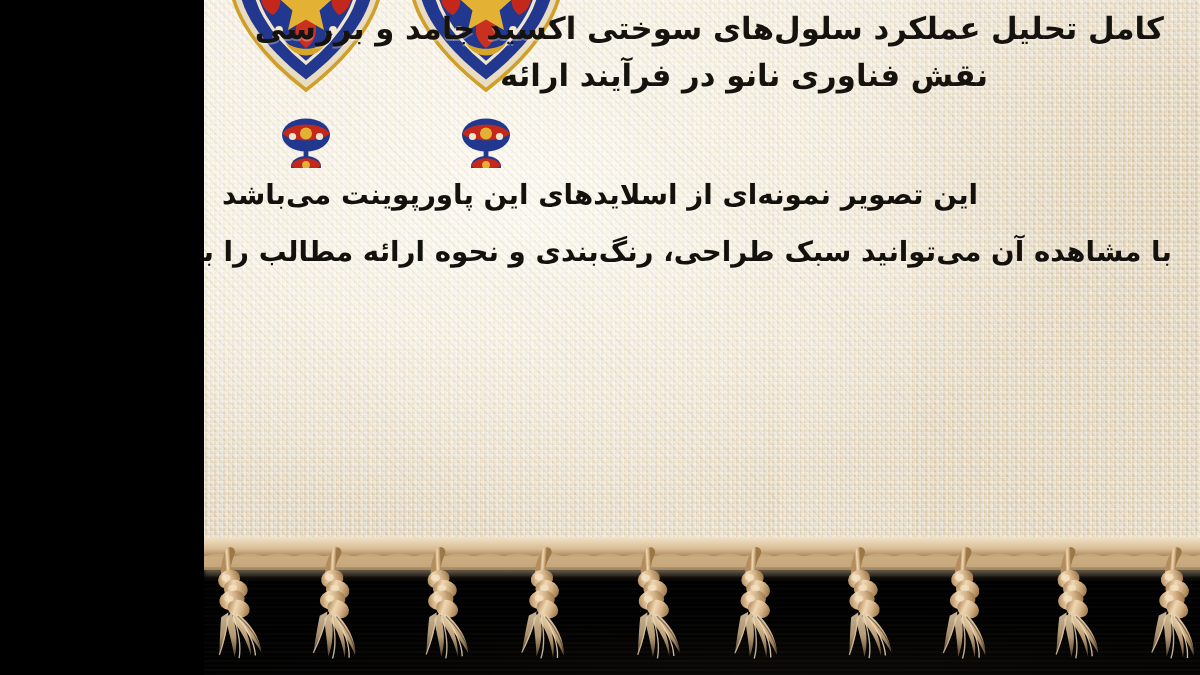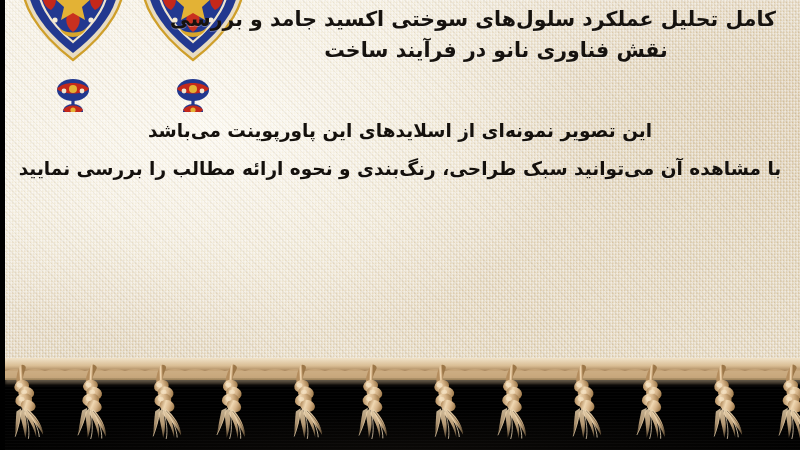--- a/index.html
+++ b/index.html
@@ -3,21 +3,21 @@
 <meta charset="utf-8">
 <title>Slide Preview</title>
 <style>
   html, body {
     margin: 0;
     padding: 0;
     background: #000;
   }
   #slide {
     position: relative;
-    width: 795px;
+    width: 664px;
     height: 450px;
     overflow: hidden;
     font-family: "DejaVu Sans", "Liberation Sans", sans-serif;
     background: #000000;
     user-select: none;
   }
 
   
   .field {
     position: absolute;
@@ -241,21 +241,21 @@
         <use href="#medallion"></use>
       </g>
       <g transform="translate(188,118)">
         <use href="#pendant"></use>
       </g>
     </svg>
   </div>
 
   <div class="title-block">
     <div class="title-line">کامل تحلیل عملکرد سلول‌های سوختی اکسید جامد و بررسی</div>
-    <div class="title-line">نقش فناوری نانو در فرآیند ساخت</div>
+    <div class="title-line">نقش فناوری نانو در فرآیند ارائه</div>
   </div>
 
   <div class="body-block">
     <div class="body-line">این تصویر نمونه‌ای از اسلایدهای این پاورپوینت می‌باشد</div>
     <div class="body-line">با مشاهده آن می‌توانید سبک طراحی، رنگ‌بندی و نحوه ارائه مطالب را بررسی نمایید</div>
   </div>
 
   <div class="black-band"></div>
   <div class="band-sheen"></div>
 

